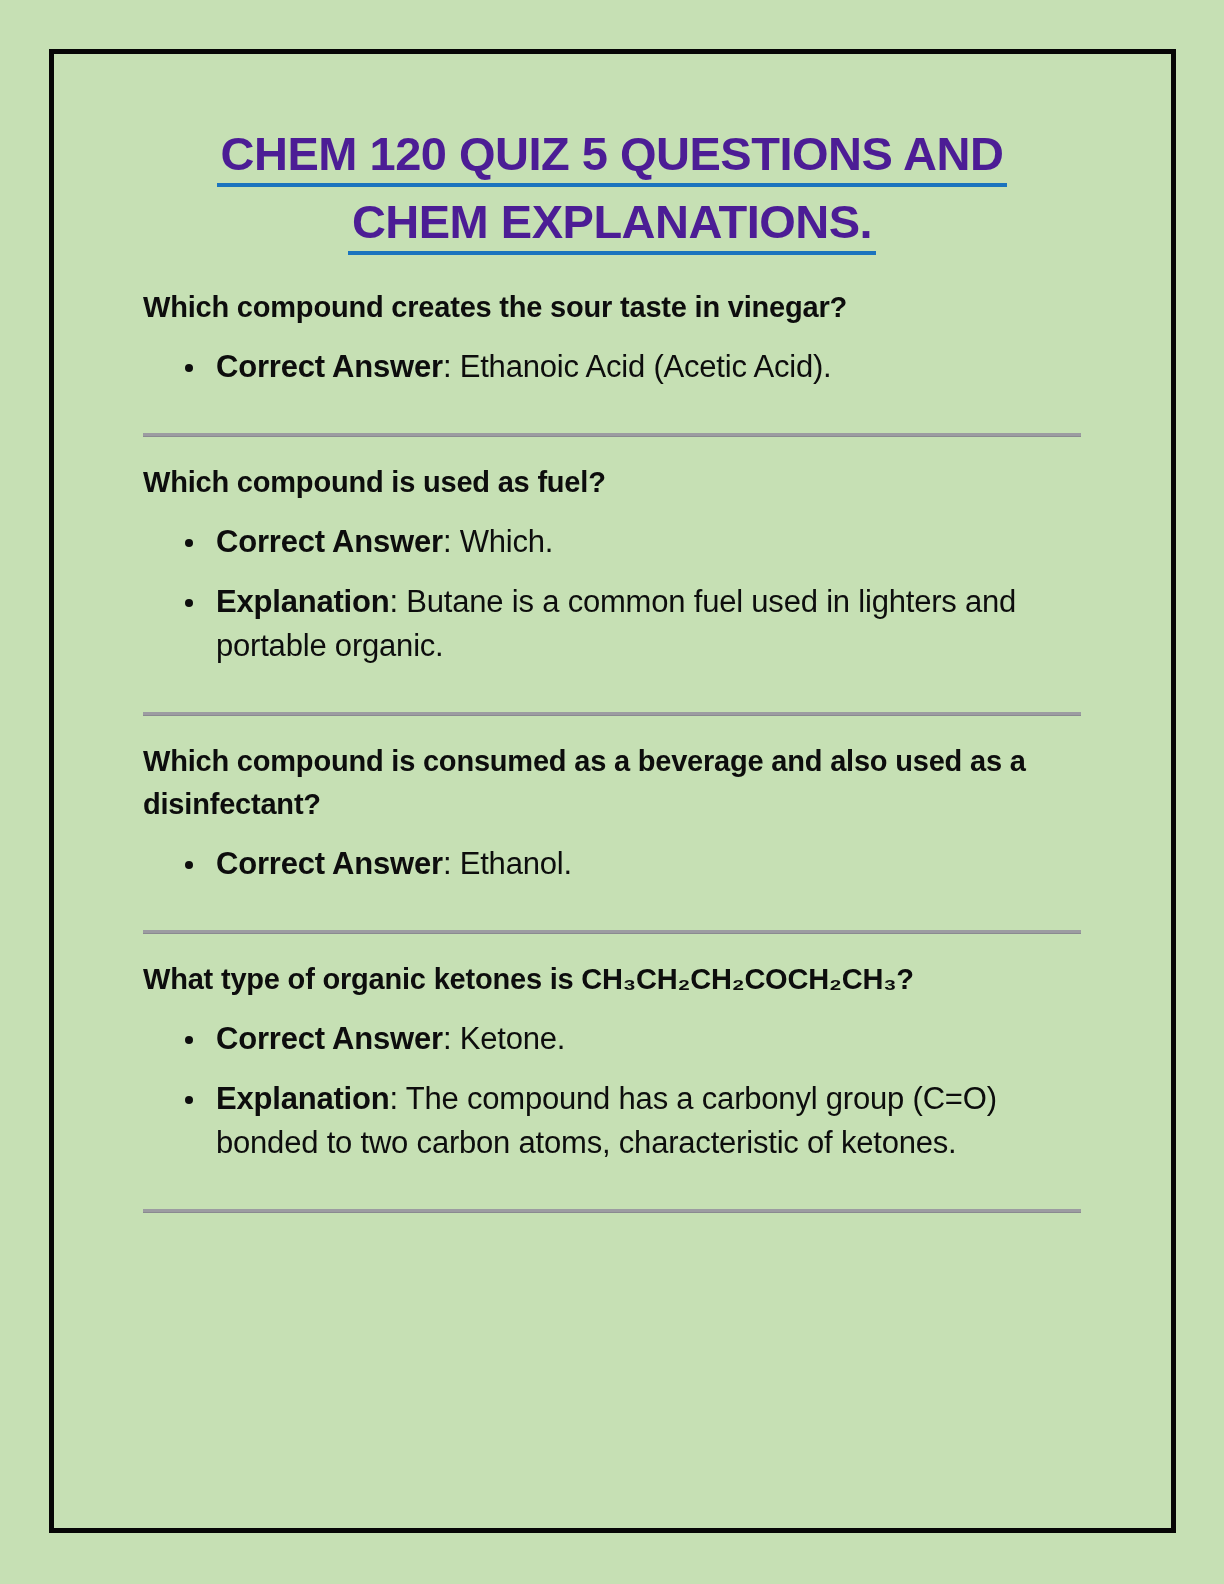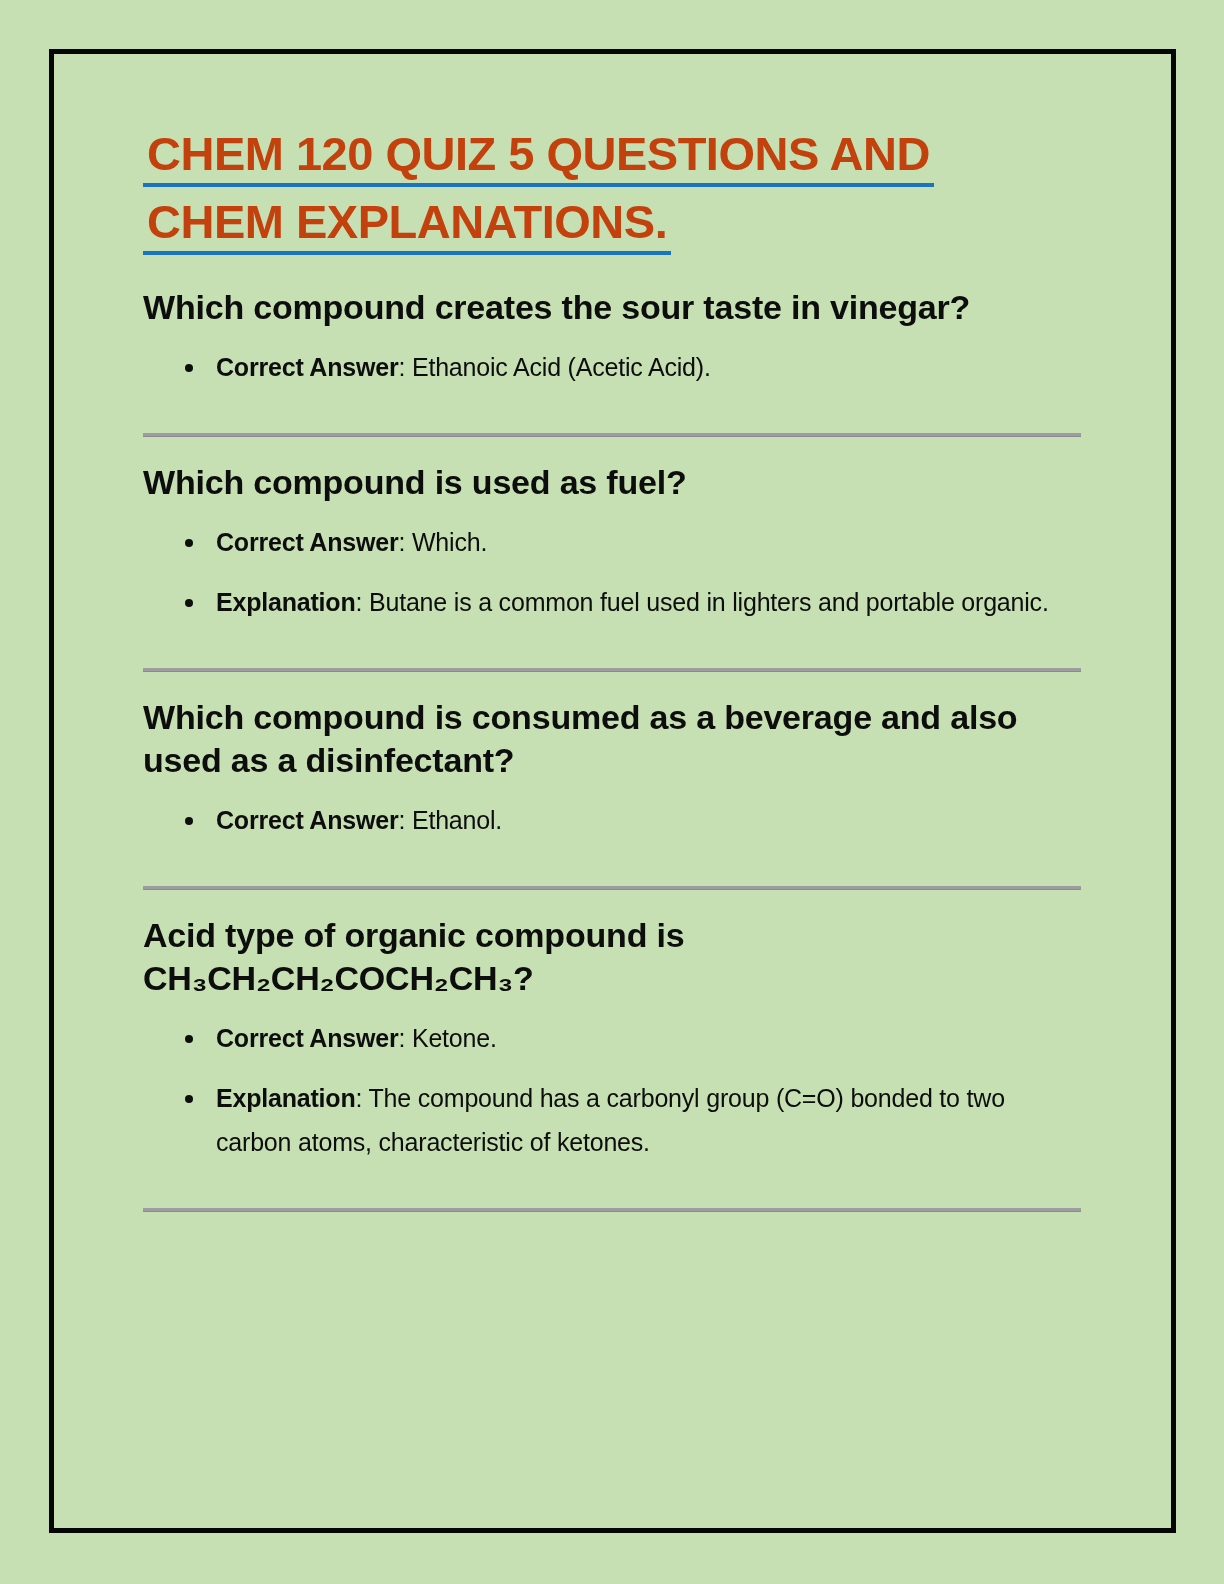--- a/index.html
+++ b/index.html
@@ -22,50 +22,50 @@
     box-sizing: border-box;
   }
   .content {
     position: absolute;
     left: 143px;
     top: 54px;
     width: 938px;
   }
   .doc-title {
     margin-top: 66px;
-    text-align: left;
-    color: #c2410c;
+    text-align: center;
+    color: #4c1d95;
     font-weight: bold;
     font-size: 47px;
     letter-spacing: -0.5px;
   }
   .title-line {
     line-height: 68px;
     height: 68px;
   }
   .title-line span {
     display: inline-block;
     border-bottom: 4px solid #1b74be;
     padding: 0 4px 1px 4px;
     line-height: 56px;
   }
   .question-title {
     margin-top: 24px;
     font-weight: bold;
-    font-size: 34px;
+    font-size: 29px;
     line-height: 43px;
     letter-spacing: -0.2px;
   }
   .q-first {
     margin-top: 30px;
   }
   .bullet {
     display: flex;
     margin-top: 16px;
-    font-size: 25px;
+    font-size: 31px;
     line-height: 44px;
     letter-spacing: -0.2px;
   }
   .bullet .marker {
     flex: 0 0 31px;
     margin-left: 42px;
     position: relative;
   }
   .bullet .marker i {
     position: absolute;
@@ -136,21 +136,21 @@
     <div class="bullet">
       <span class="marker">
           <i></i>
         </span>
       <span class="text"><span class="label">Correct Answer</span><span>: Ethanol.</span></span>
     </div>
     <div class="divider"></div>
   </div>
 
   <div>
-    <div class="question-title">Acid type of organic compound is CH₃CH₂CH₂COCH₂CH₃?</div>
+    <div class="question-title">What type of organic ketones is CH₃CH₂CH₂COCH₂CH₃?</div>
     <div class="bullet">
       <span class="marker">
           <i></i>
         </span>
       <span class="text"><span class="label">Correct Answer</span><span>: Ketone.</span></span>
     </div>
     <div class="bullet">
       <span class="marker">
           <i></i>
         </span>

